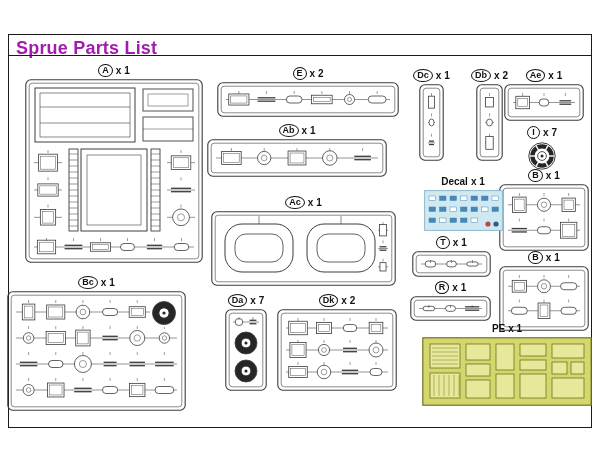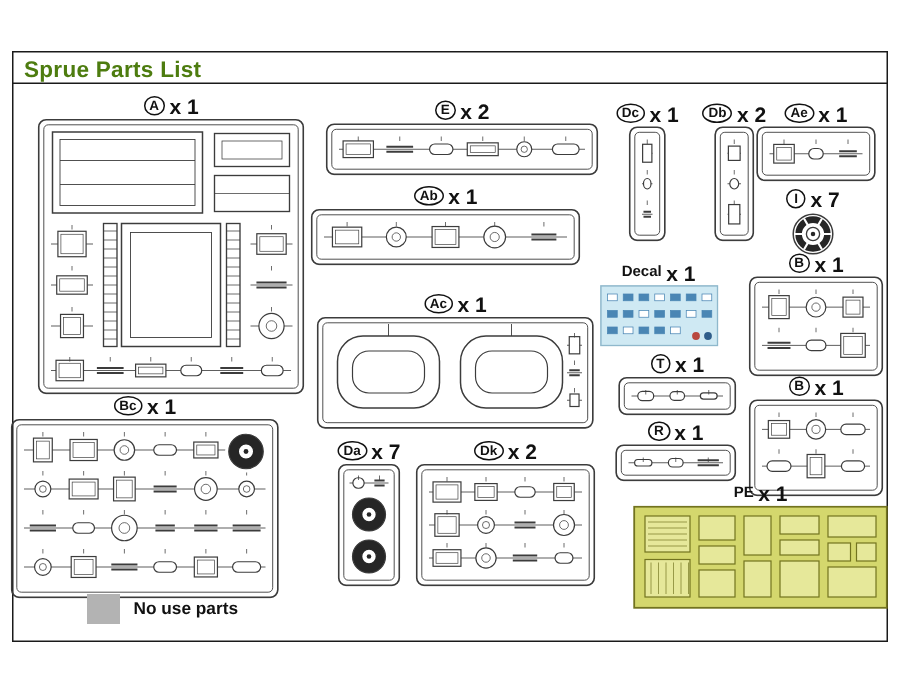--- a/index.html
+++ b/index.html
@@ -1,25 +1,25 @@
 <!DOCTYPE html>
 <html><head>
 <meta charset="utf-8">
 <style>
   *{margin:0;padding:0;box-sizing:border-box}
   html,body{width:600px;height:460px;background:#ffffff;font-family:"Liberation Sans",sans-serif;overflow:hidden}
   .canvas{position:relative;width:600px;height:460px;background:#fff}
   .sheet{position:absolute;left:8px;top:34px;width:584px;height:394px;border:1.5px solid #1a1a1a;background:#fff}
-  .page-title{position:absolute;left:16px;top:38px;font-size:15px;font-weight:bold;color:#4d7c0f;letter-spacing:.2px}
+  .page-title{position:absolute;left:16px;top:38px;font-size:18px;font-weight:bold;color:#a21caf;letter-spacing:.2px}
   .title-rule{position:absolute;left:8px;top:55px;width:584px;height:0;border-top:1.3px solid #1a1a1a}
   .block{position:absolute;display:flex;flex-direction:column;align-items:center}
   .lbl{display:flex;align-items:center;gap:3px;height:13px;margin-bottom:2px;white-space:nowrap;font-weight:bold;color:#111}
   .code{display:inline-flex;align-items:center;justify-content:center;min-width:13px;height:13px;padding:0 3px;border:1.2px solid #111;border-radius:50%;font-size:9px;font-weight:bold;line-height:1;color:#111;background:#fff}
   .code.plain{border:none;border-radius:0;padding:0;min-width:0;font-size:10px;background:transparent}
-  .qty{font-size:14px}
+  .qty{font-size:10px}
   .art{display:block}
   .legend{position:absolute;left:58px;top:396px;display:flex;align-items:center;gap:9px}
   .swatch{width:22px;height:20px;background:#b3b3b3}
   .legend-label{font-size:11.5px;font-weight:bold;color:#111}
 </style>
 </head>
 <body>
 
 <div class="canvas">
   <div class="sheet"></div>
@@ -274,21 +274,21 @@
         <line x1="12.685669195870407" y1="47.95" x2="27.980997470796265" y2="47.95" stroke="#3c3c3c" stroke-width="1.3"></line>
         <line x1="20.333333333333336" y1="34.5" x2="20.333333333333336" y2="37.5" stroke="#3c3c3c" stroke-width="0.5"></line>
         <rect x="38.38477253268229" y="42.75" width="13.230454934635413" height="7" rx="3.5" fill="#fff" stroke="#3c3c3c" stroke-width="0.8"></rect>
         <line x1="45" y1="34.5" x2="45" y2="37.5" stroke="#3c3c3c" stroke-width="0.5"></line>
         <rect x="61.4958493549435" y="38.28388181819295" width="16.341634623446332" height="15.932236363614088" fill="#fff" stroke="#3c3c3c" stroke-width="0.8"></rect>
         <rect x="63.4958493549435" y="40.28388181819295" width="12.341634623446332" height="11.932236363614088" fill="none" stroke="#3c3c3c" stroke-width="0.45"></rect>
         <line x1="69.66666666666667" y1="34.5" x2="69.66666666666667" y2="37.5" stroke="#3c3c3c" stroke-width="0.5"></line>
       </svg>
   </div>
 
-  <div class="block" style="left:388px;top:175px;width:102px">
+  <div class="block" style="left:412px;top:175px;width:102px">
     <div class="lbl">
       <span class="code plain">Decal</span>
       <span class="qty">x 1</span>
     </div>
     <svg class="art" width="79" height="41">
         <rect x="0.6" y="0.6" width="77.8" height="39.8" fill="#cfe9f3" stroke="#8fb8cc" stroke-width="1"></rect>
         <rect x="5" y="6" width="6.5" height="4.5" fill="#fff" stroke="#4a86b4" stroke-width="0.5"></rect>
         <rect x="15.5" y="6" width="6.5" height="4.5" fill="#4a86b4" stroke="#4a86b4" stroke-width="0.5"></rect>
         <rect x="26" y="6" width="6.5" height="4.5" fill="#4a86b4" stroke="#4a86b4" stroke-width="0.5"></rect>
         <rect x="36.5" y="6" width="6.5" height="4.5" fill="#fff" stroke="#4a86b4" stroke-width="0.5"></rect>
@@ -378,21 +378,21 @@
         <rect x="12.354342448077015" y="41.25" width="15.957981770512642" height="7" rx="3.5" fill="#fff" stroke="#3c3c3c" stroke-width="0.8"></rect>
         <line x1="20.333333333333336" y1="33.5" x2="20.333333333333336" y2="36.5" stroke="#3c3c3c" stroke-width="0.5"></line>
         <rect x="39.089375915676065" y="36.984320020947756" width="11.821248168647871" height="15.53135995810449" fill="#fff" stroke="#3c3c3c" stroke-width="0.8"></rect>
         <rect x="41.089375915676065" y="38.984320020947756" width="7.821248168647871" height="11.53135995810449" fill="none" stroke="#3c3c3c" stroke-width="0.45"></rect>
         <line x1="45" y1="33.5" x2="45" y2="36.5" stroke="#3c3c3c" stroke-width="0.5"></line>
         <rect x="61.952303917458735" y="41.25" width="15.428725498415869" height="7" rx="3.5" fill="#fff" stroke="#3c3c3c" stroke-width="0.8"></rect>
         <line x1="69.66666666666667" y1="33.5" x2="69.66666666666667" y2="36.5" stroke="#3c3c3c" stroke-width="0.5"></line>
       </svg>
   </div>
 
-  <div class="block" style="left:18px;top:264px;width:157px">
+  <div class="block" style="left:18px;top:276px;width:157px">
     <div class="lbl">
       <span class="code">Bc</span>
       <span class="qty">x 1</span>
     </div>
     <svg class="art" width="179" height="120">
         <rect x="0.8" y="0.8" width="177.4" height="118.4" rx="5" fill="none" stroke="#3c3c3c" stroke-width="1.1"></rect>
         <rect x="4.2" y="4.2" width="170.6" height="111.6" rx="3" fill="none" stroke="#3c3c3c" stroke-width="0.6"></rect>
         <line x1="9" y1="21" x2="170" y2="21" stroke="#3c3c3c" stroke-width="0.55"></line>
         <rect x="15.31881998489362" y="13.085463587607007" width="12.52902669687943" height="15.829072824785985" fill="#fff" stroke="#3c3c3c" stroke-width="0.8"></rect>
         <rect x="17.318819984893622" y="15.085463587607007" width="8.52902669687943" height="11.829072824785985" fill="none" stroke="#3c3c3c" stroke-width="0.45"></rect>
@@ -590,17 +590,13 @@
         <line x1="10" y1="27" x2="36" y2="27" stroke="#72731f" stroke-width="0.45"></line>
         <line x1="12" y1="38" x2="12" y2="59" stroke="#72731f" stroke-width="0.45"></line>
         <line x1="17" y1="38" x2="17" y2="59" stroke="#72731f" stroke-width="0.45"></line>
         <line x1="22" y1="38" x2="22" y2="59" stroke="#72731f" stroke-width="0.45"></line>
         <line x1="27" y1="38" x2="27" y2="59" stroke="#72731f" stroke-width="0.45"></line>
         <line x1="32" y1="38" x2="32" y2="59" stroke="#72731f" stroke-width="0.45"></line>
         <line x1="37" y1="38" x2="37" y2="59" stroke="#72731f" stroke-width="0.45"></line>
       </svg>
   </div>
 
-  <div class="legend">
-    <span class="swatch" style="background: rgb(179, 179, 179);"></span>
-    <span class="legend-label">No use parts</span>
-  </div>
 </div>
 
 </body></html>

